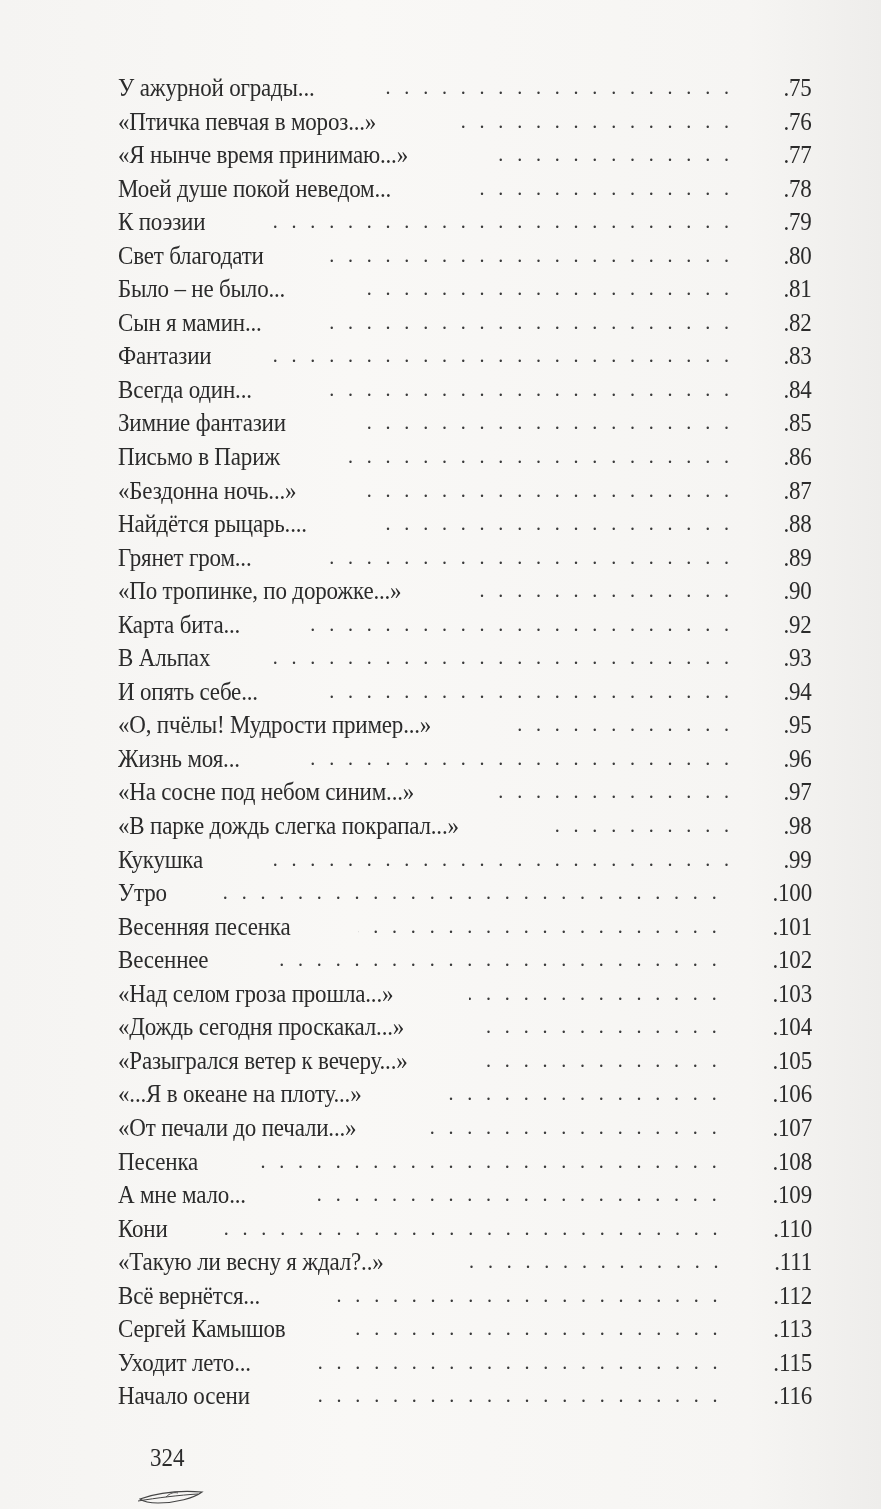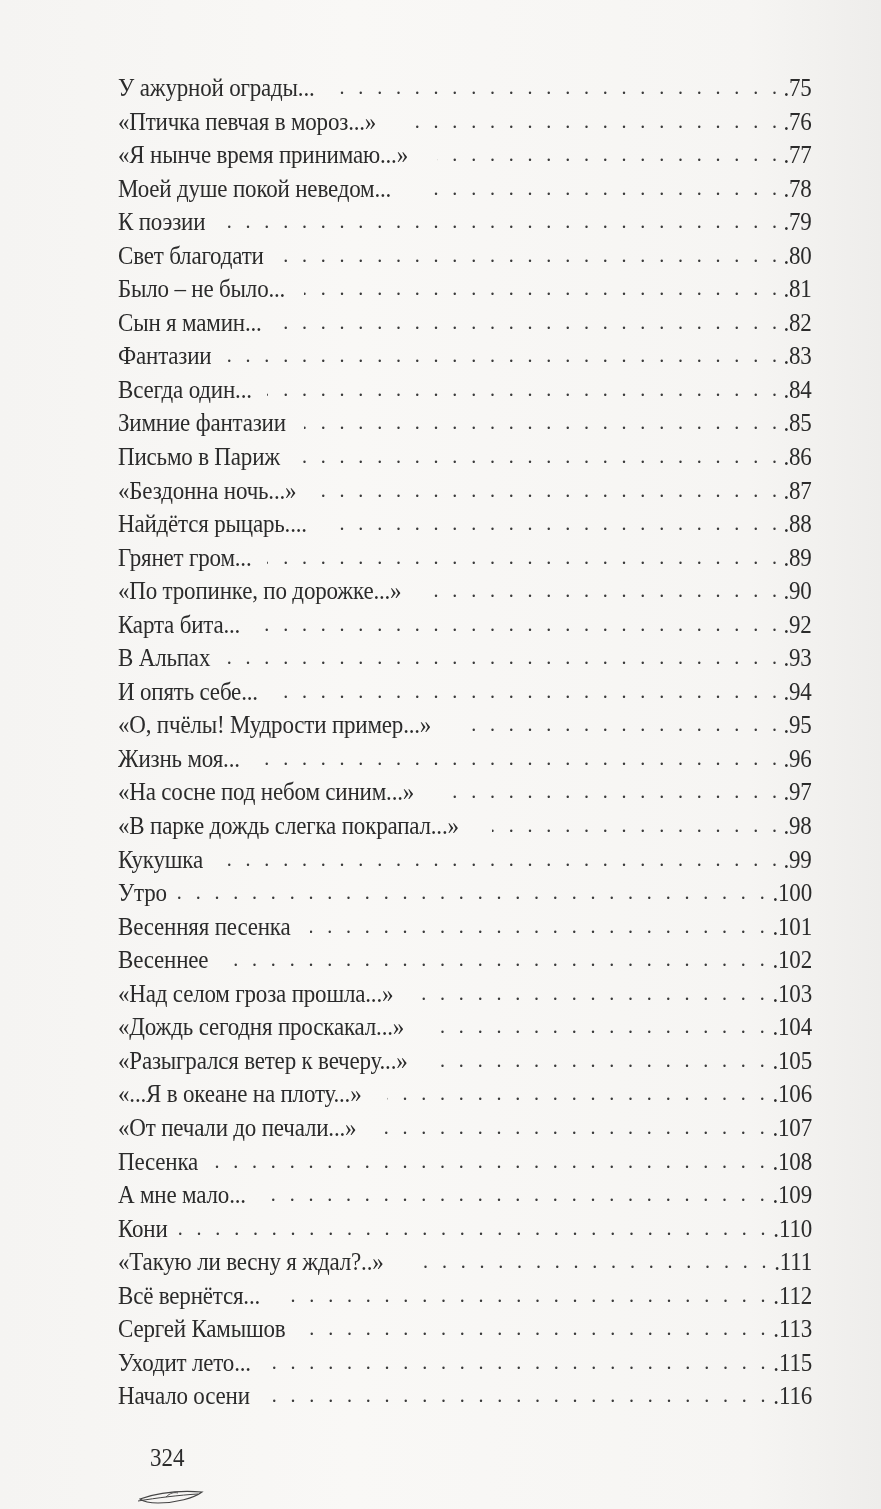--- a/index.html
+++ b/index.html
@@ -28,20 +28,21 @@
       width: 694px;
     }
     .toc-row {
       display: flex;
       align-items: flex-end;
       height: 33.55px;
       font-size: 25px;
       line-height: 33.55px;
       letter-spacing: -0.2px;
       white-space: nowrap;
+      gap: 48px;
     }
     .toc-title {
       flex: 0 0 auto;
       padding-right: 4px;
       transform: scaleX(0.92);
       transform-origin: left center;
     }
     .toc-leader {
       flex: 1 1 auto;
       overflow: hidden;

